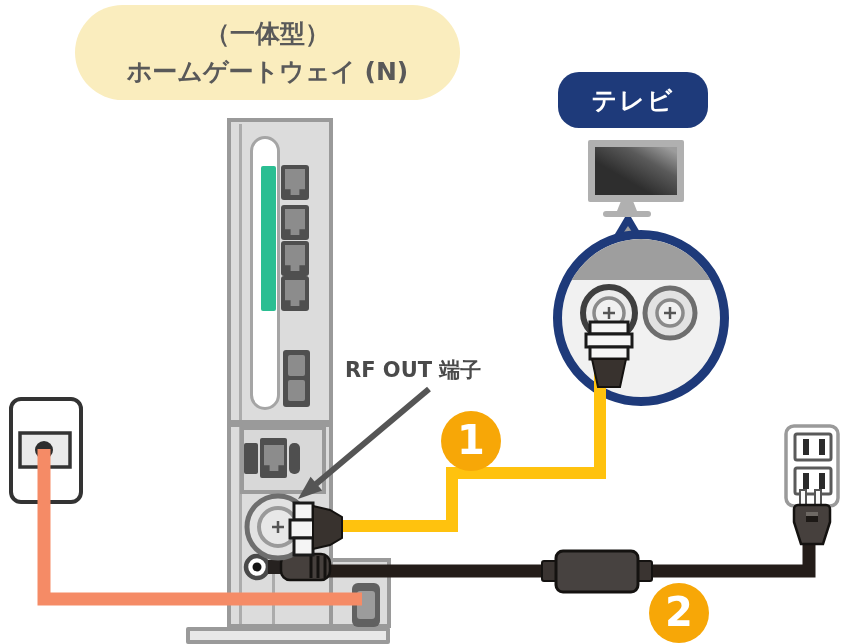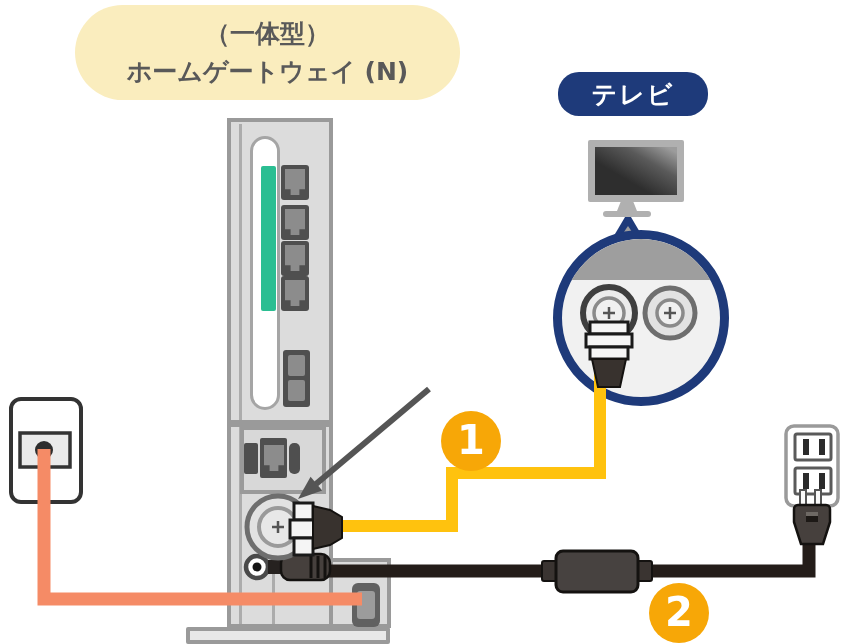--- a/index.html
+++ b/index.html
@@ -13,21 +13,21 @@
   .abs{position:absolute}
   svg{position:absolute;left:0;top:0}
   #under-svg{z-index:1}
   #overlay-svg{z-index:6}
 
   
   #gw-blob{left:75px;top:5px;width:385px;height:95px;border-radius:48px;background:var(--cream);
     z-index:2;display:flex;flex-direction:column;justify-content:center;align-items:center;
     font-weight:bold;font-size:25px;line-height:1.5;color:#595959;text-align:center}
   
-  #tv-pill{left:558px;top:72px;width:150px;height:44px;border-radius:21px;background:var(--navy);
+  #tv-pill{left:558px;top:72px;width:150px;height:56px;border-radius:21px;background:var(--navy);
     z-index:2;color:#fff;font-weight:bold;font-size:25px;letter-spacing:2px;
     display:flex;align-items:center;justify-content:center}
   
   #tv-frame{left:588px;top:140px;width:96px;height:62px;background:#B0B0B0;border-radius:2px;z-index:2}
   #tv-screen{left:7px;top:7px;width:82px;height:48px;position:absolute;
     background:linear-gradient(to top right,#2E2E2E 35%,#5A5A5A 68%,#9C9C9C 94%)}
   #tv-neck{left:617px;top:202px;width:20px;height:9px;background:#B0B0B0;z-index:2;
     clip-path:polygon(18% 0,82% 0,100% 100%,0 100%)}
   #tv-base{left:603px;top:211px;width:48px;height:6px;background:#B0B0B0;border-radius:3px;z-index:2}
   
@@ -215,16 +215,17 @@
       <rect x="586" y="334" width="46" height="13" class="nut"></rect>
       <rect x="590" y="347" width="38" height="12" class="nut"></rect>
       <path d="M592 359 L626 359 L620 387 L598 387 z" class="plug-dark"></path>
     </g>
     <g>
       <line x1="429" y1="389" x2="316" y2="484" class="arrow-line"></line>
       <polygon points="298,499 310.6,476.7 322.2,490.5" fill="#555"></polygon>
     </g>
   </svg>
 
+  <div id="rf-label" class="abs">RF OUT 端子</div>
   <div id="badge1" class="abs badge">1</div>
   <div id="badge2" class="abs badge">2</div>
 
 </div>
 
 </body></html>

